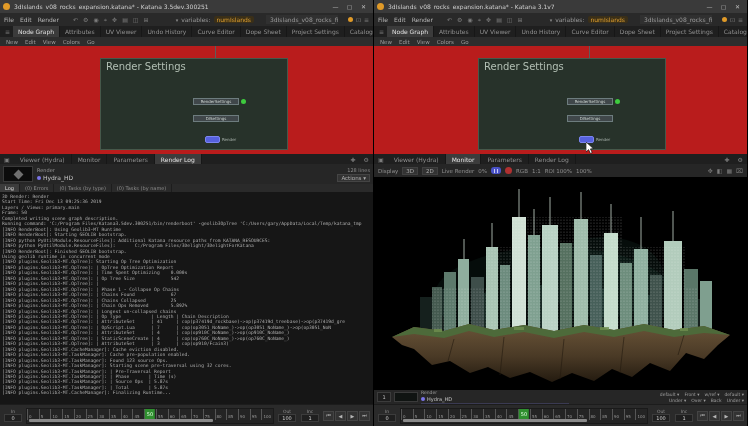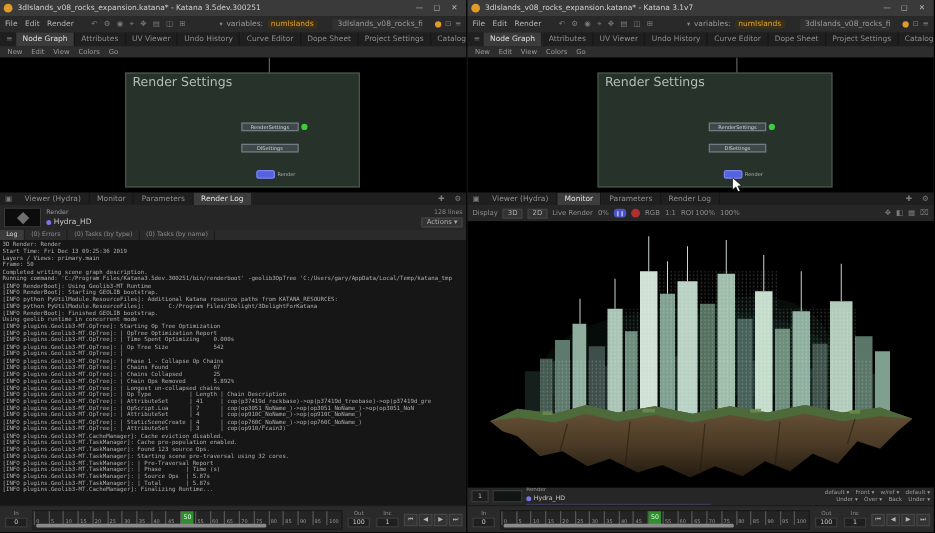--- a/index.html
+++ b/index.html
@@ -33,21 +33,21 @@
   .maintabs { height:11px; background:#1f1f1f; display:flex; align-items:stretch; padding-left:2px; flex:none; }
   .mtab { font-size:6px; color:#8f8f8f; padding:0 5px; display:flex; align-items:center; border-right:1px solid #171717; white-space:nowrap; }
   .mtab.active { background:#3b3b3b; color:#e0e0e0; }
   .mtab-ico { font-size:6px; color:#7c7c7c; padding:0 3px; display:flex; align-items:center; }
 
   
   .ngmenu { height:9px; background:#2d2d2d; display:flex; align-items:center; gap:7px; padding:0 6px; flex:none; }
   .ngmenu span { font-size:5.5px; color:#9a9a9a; }
 
   
-  .nodegraph { height:108px; background:#000000; position:relative; overflow:hidden; flex:none; }
+  .nodegraph { height:108px; background:#b91c1c; position:relative; overflow:hidden; flex:none; }
   .wire { position:absolute; left:215px; top:0; width:1px; height:96px; background:#5c5c5c; }
   .backdrop { position:absolute; left:100px; top:12px; width:188px; height:92px; background:#27322a; border:1px solid #46584a; }
   .backdrop-title { font-size:10px; color:#b2bfb4; padding:2px 5px; }
   .node { position:absolute; width:46px; height:7px; background:#40474a; border:1px solid #6d7c7e; font-size:4px; color:#cdd6d1; display:flex; align-items:center; justify-content:center; white-space:nowrap; }
   .node-dot { position:absolute; width:5px; height:5px; border-radius:50%; background:#3ecb3e; }
   .rnode { position:absolute; width:15px; height:7px; background:#5661de; border-radius:2px; border:1px solid #7b85f0; }
   .rnode-label { position:absolute; font-size:4px; color:#aab4ae; }
   .cursor { position:absolute; width:9px; height:12px; }
 
   

